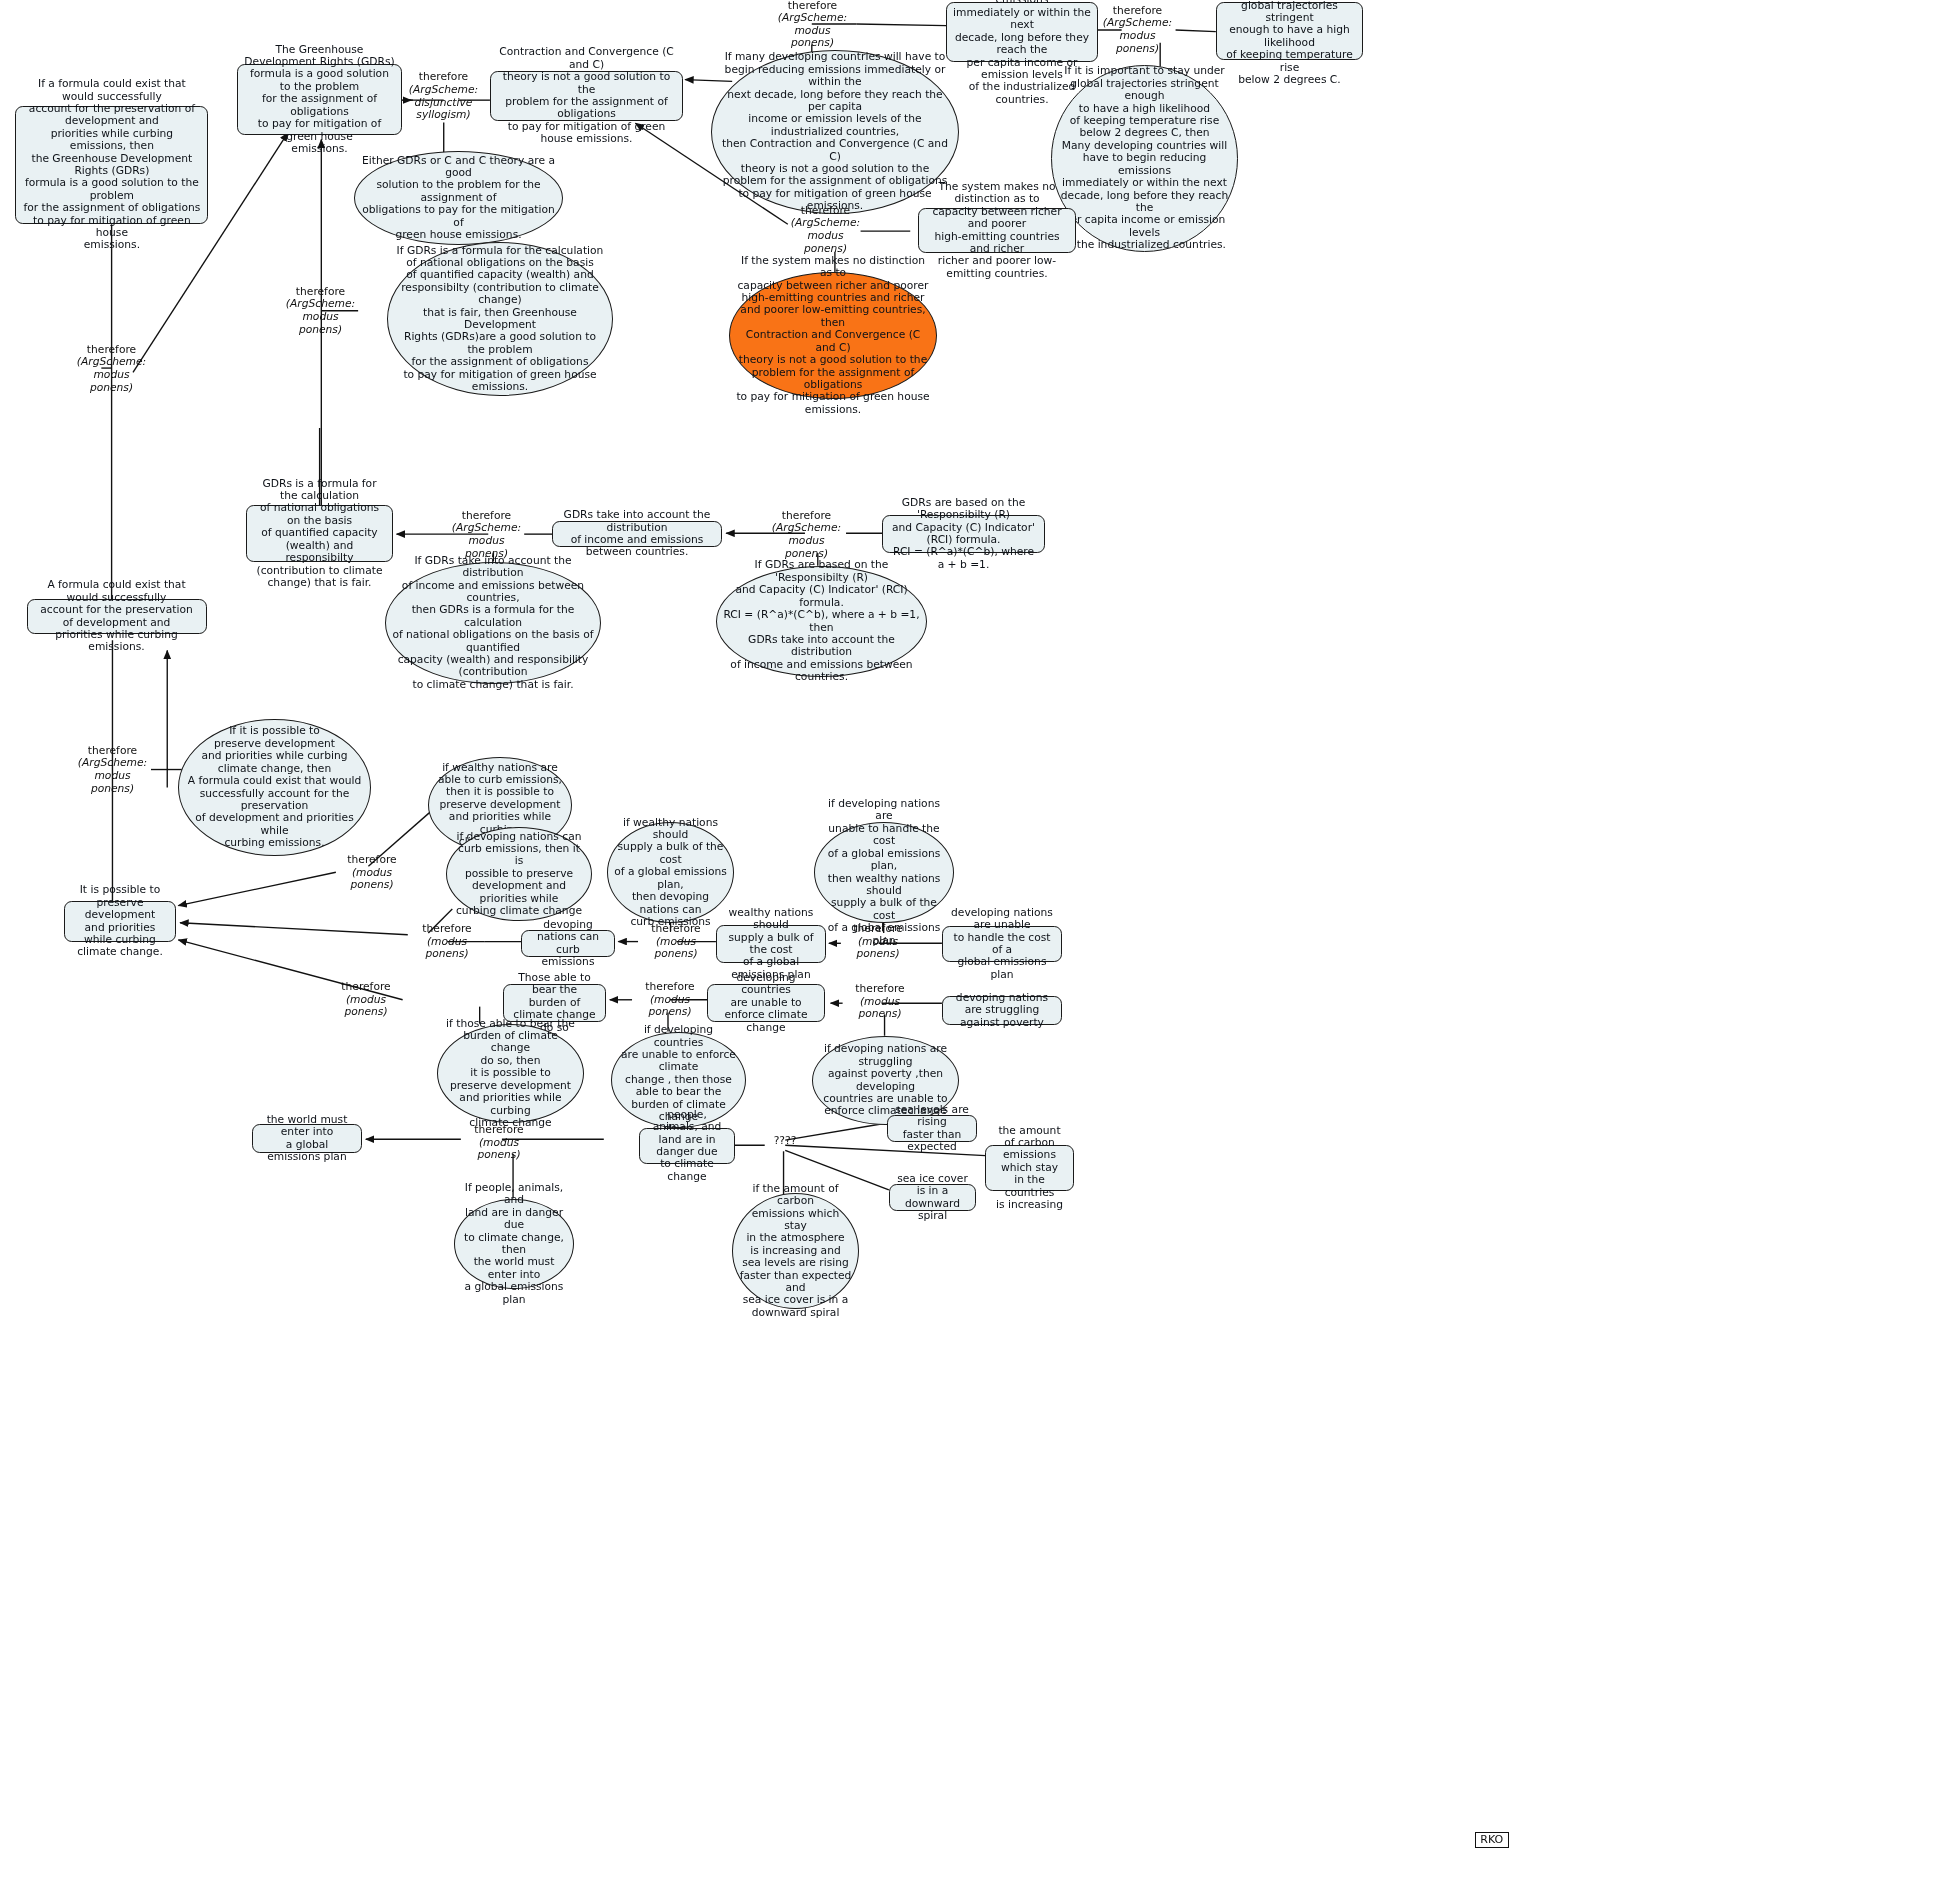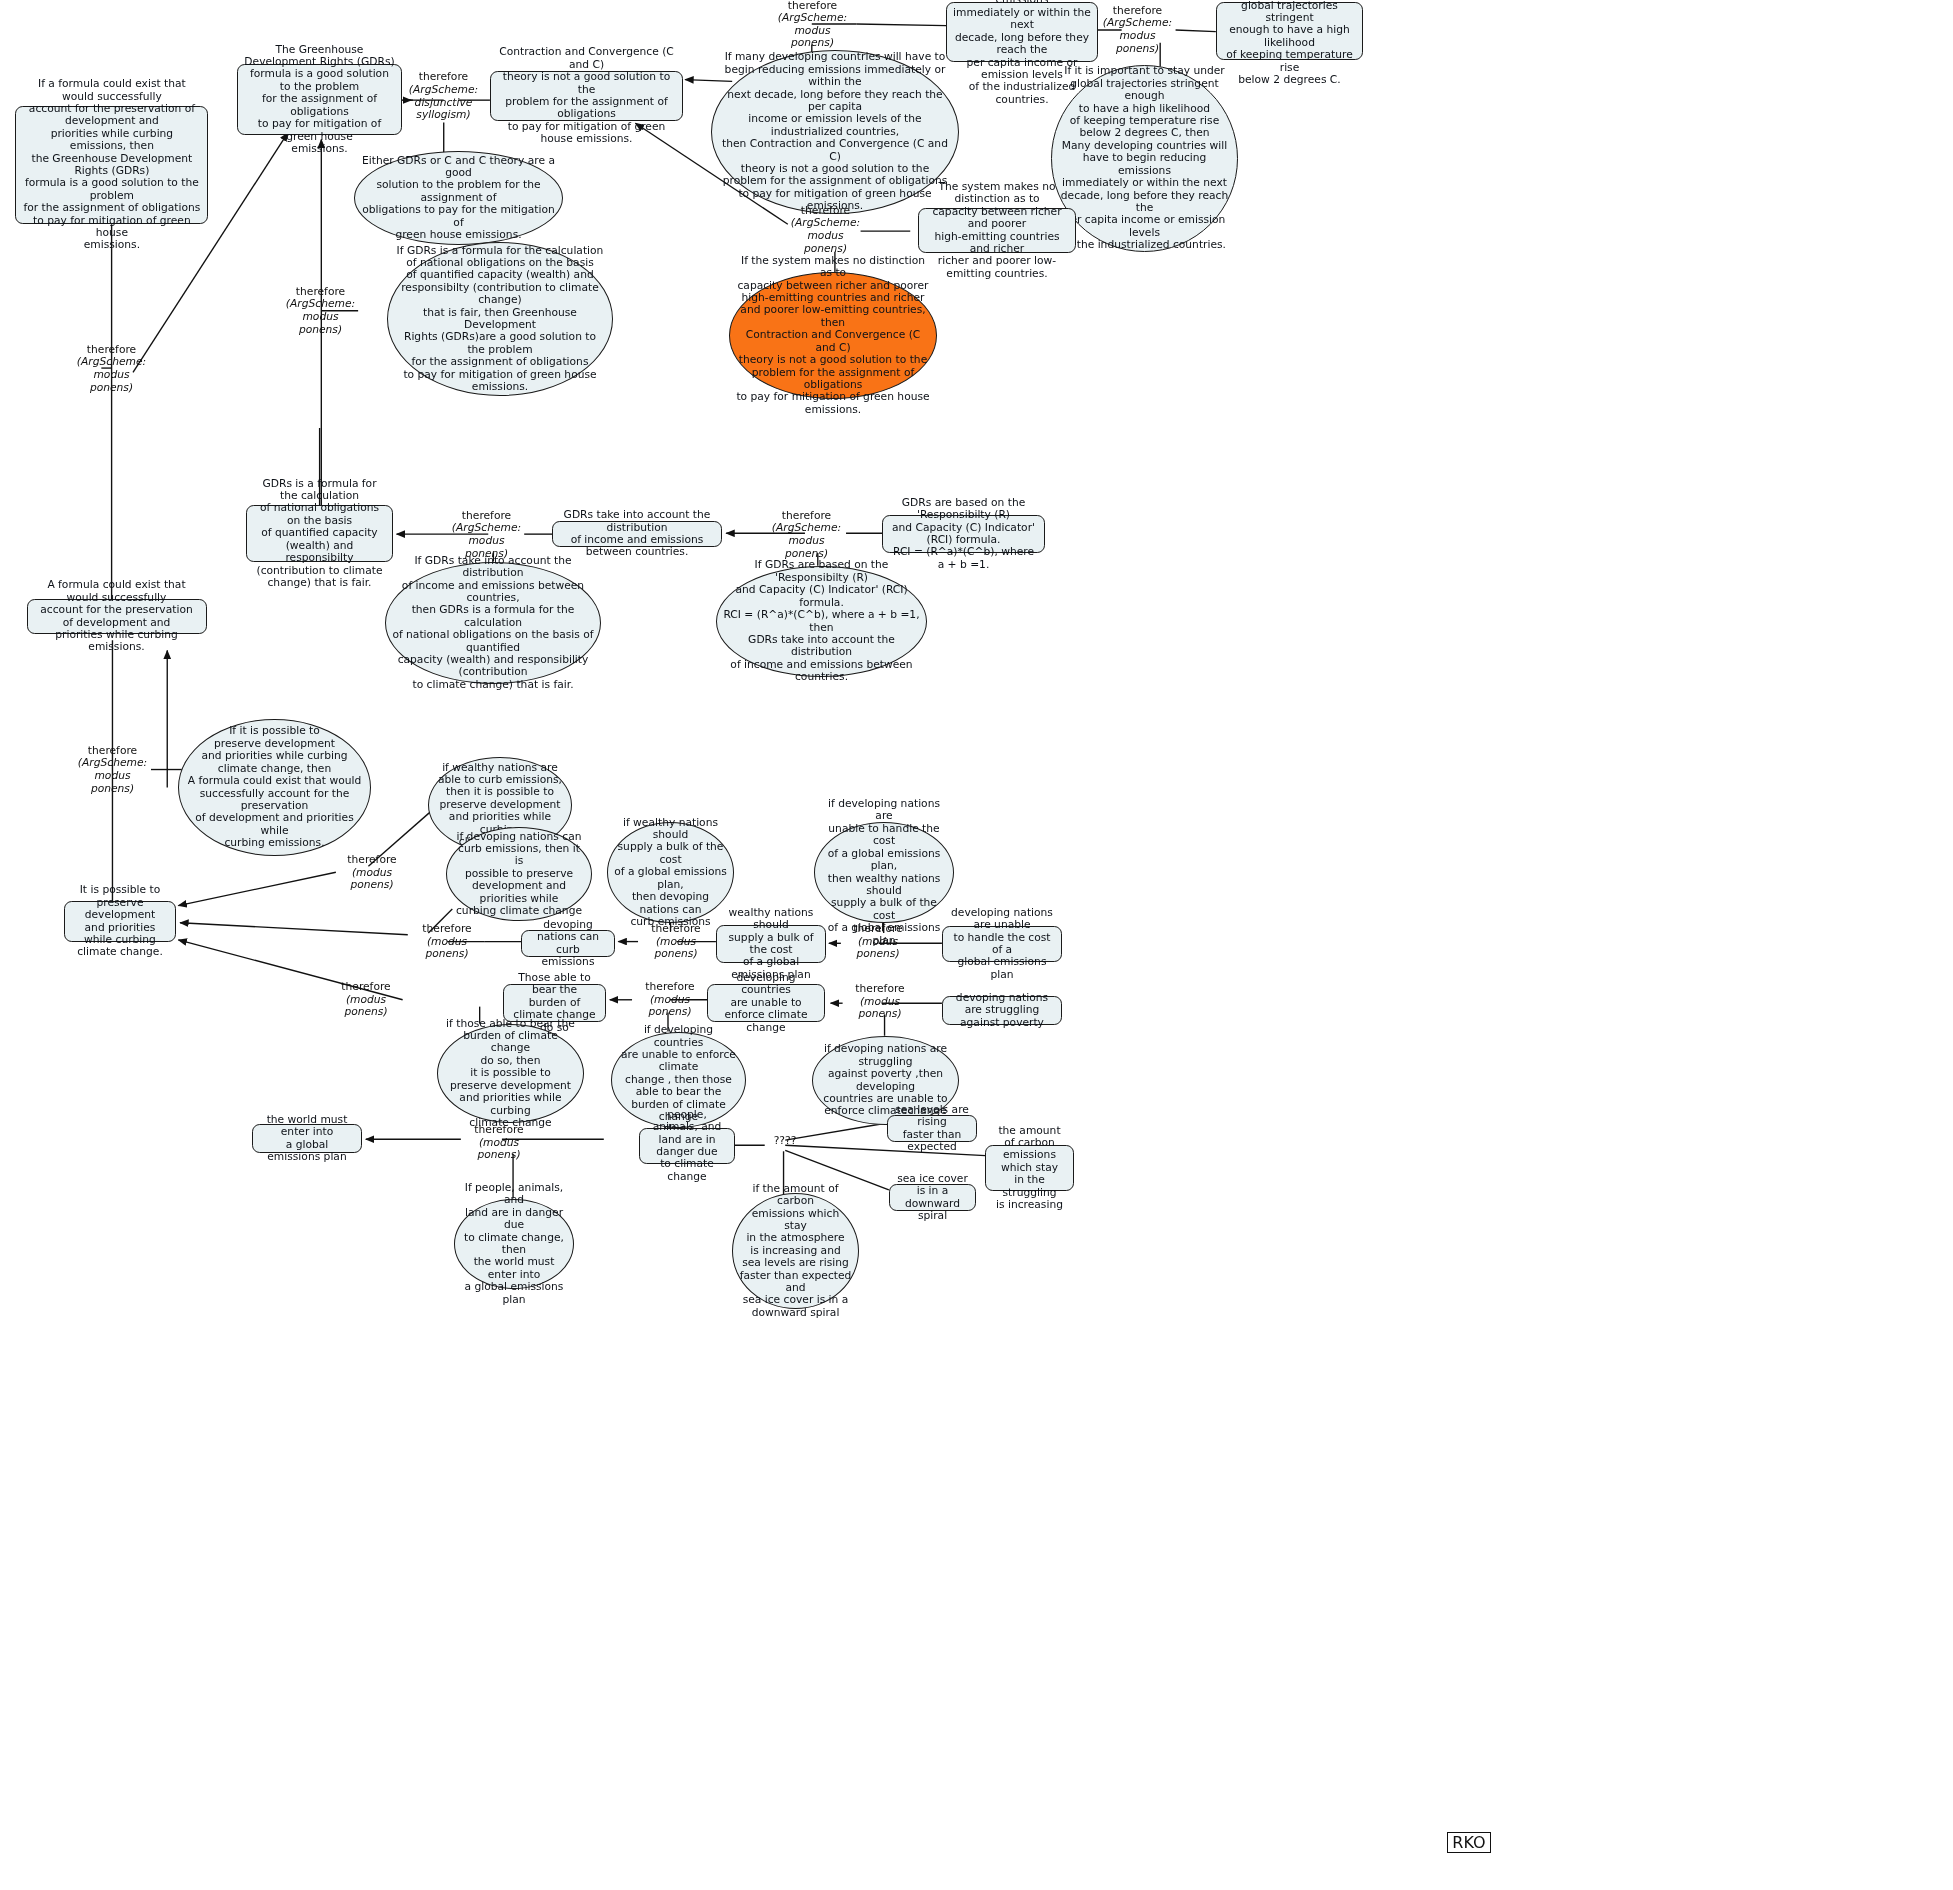--- a/index.html
+++ b/index.html
@@ -13,21 +13,21 @@
   .node.box{border-radius:7.7px;}
   .node.ellipse{border-radius:50%;}
   .node .txt{display:block;line-height:1.16;padding:2.6px 6px;white-space:pre-line;}
 
   .conn{position:absolute;display:flex;align-items:center;justify-content:center;text-align:center;
         color:#111;line-height:1.18;white-space:pre-line;background:transparent;}
   .conn .c1{display:block;}
   .conn .c2{display:block;font-style:italic;}
 
   .rko{position:absolute;border:1.2px solid #111;background:#fff;color:#111;
-       padding:0.9px 4.3px;font-size:16px;line-height:1.1;}
+       padding:0.9px 4.3px;font-size:11px;line-height:1.1;margin-left:28px;}
 </style>
 </head>
 <body>
 
 <div id="canvas">
 
   <svg id="edges" viewBox="0 0 2282 2208" xmlns="http://www.w3.org/2000/svg">
     <defs>
       <marker id="ah" markerWidth="11" markerHeight="9" refX="10" refY="4.5" orient="auto" markerUnits="userSpaceOnUse">
         <path d="M0,0 L11,4.5 L0,9 z" fill="#111"></path>
@@ -361,21 +361,21 @@
 land are in danger due
 to climate change</span>
       </div>
       <div class="node box" style="left: 887px; top: 1115px; width: 90px; height: 27px; font-size: 10.7px; background: rgb(233, 241, 243); border-color: rgb(26, 26, 26); color: rgb(13, 17, 23);">
         <span class="txt">sea levels are rising
 faster than expected</span>
       </div>
       <div class="node box" style="left: 985px; top: 1145px; width: 89px; height: 46px; font-size: 10.7px; background: rgb(233, 241, 243); border-color: rgb(26, 26, 26); color: rgb(13, 17, 23);">
         <span class="txt">the amount of carbon
 emissions which stay
-in the struggling
+in the countries
 is increasing</span>
       </div>
       <div class="node box" style="left: 889px; top: 1184px; width: 87px; height: 27px; font-size: 10.7px; background: rgb(233, 241, 243); border-color: rgb(26, 26, 26); color: rgb(13, 17, 23);">
         <span class="txt">sea ice cover is in a
 downward spiral</span>
       </div>
       <div class="node ellipse" style="left: 454px; top: 1199px; width: 120px; height: 90px; font-size: 10.7px; background: rgb(233, 241, 243); border-color: rgb(26, 26, 26); color: rgb(13, 17, 23);">
         <span class="txt">If people, animals, and
 land are in danger due
 to climate change, then

